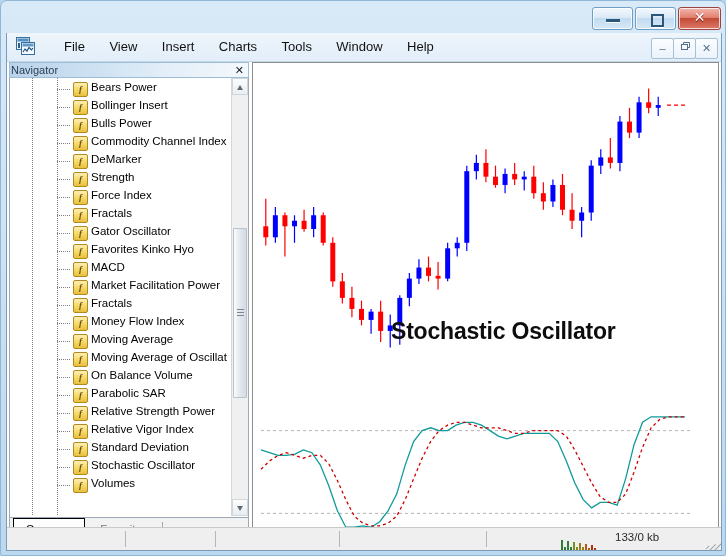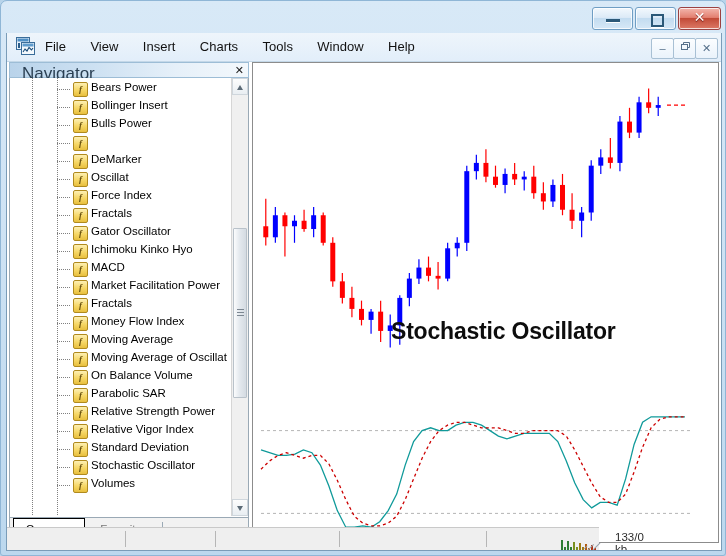--- a/index.html
+++ b/index.html
@@ -50,21 +50,21 @@
   }
   
   #menubar{
     position:absolute;left:0;top:0;width:714px;height:28px;
     background:linear-gradient(180deg,#eef5fb 0%,#e2eefa 100%);
     border-bottom:1px solid #c4d8e8;
   }
   #app-icon{
     position:absolute;left:9px;top:4px;width:20px;height:19px;
   }
-  #menu-items{position:absolute;left:28px;top:0;height:28px;}
+  #menu-items{position:absolute;left:47px;top:0;height:28px;}
   .menu-item{
     display:inline-block;height:28px;line-height:28px;
     padding:0 10px;font-size:13px;color:#111;cursor:pointer;
   }
   .mdibtn{
     position:absolute;top:5px;width:21px;height:19px;
     border:1px solid #a8c0d4;border-radius:2px;
     background:linear-gradient(180deg,#fbfdff 0%,#eaf3fb 100%);
     cursor:pointer;
   }
@@ -78,21 +78,21 @@
   
   #navigator{
     position:absolute;left:2px;top:29px;width:240px;height:481px;
   }
   #nav-header{
     position:absolute;left:0;top:0;width:240px;height:16px;
     background:linear-gradient(90deg,#b9d3ea 0%,#cde1f2 35%,#e6f0f9 70%,#f3f8fc 100%);
     border:1px solid #9dbdd6;box-sizing:border-box;
   }
   #nav-title{
-    position:absolute;left:12px;top:1px;font-size:17px;color:#2a3f52;
+    position:absolute;left:1px;top:1px;font-size:11px;color:#2a3f52;
   }
   #nav-close{
     position:absolute;right:4px;top:0px;font-size:11px;font-weight:bold;
     color:#1a1a1a;cursor:pointer;line-height:15px;
   }
   #nav-body{
     position:absolute;left:0;top:16px;width:240px;height:440px;
     background:#fff;border:1px solid #9aa9b5;border-top:none;box-sizing:border-box;
     overflow:hidden;
   }
@@ -171,21 +171,21 @@
     background:#fff;border:1px solid #8c8c8c;box-sizing:border-box;overflow:hidden;
   }
   #chart-svg{position:absolute;left:0;top:0;}
   #chart-caption{
     position:absolute;left:138px;top:250px;width:330px;
     font-size:23px;font-weight:bold;color:#0d0d0d;line-height:36px;
     letter-spacing:-0.2px;
   }
   
   #statusbar{
-    position:absolute;left:0;bottom:0;width:592px;height:22px;
+    position:absolute;left:0;bottom:0;width:714px;height:22px;
     background:#efefef;border-top:1px solid #c9c9c9;
   }
   .sb-sep{position:absolute;top:3px;width:1px;height:16px;background:#b6b6b6;}
   #sep1{left:118px;} #sep2{left:208px;} #sep3{left:332px;} #sep4{left:479px;}
   #signal{position:absolute;left:554px;top:5px;height:13px;}
   #signal span{display:inline-block;width:2px;margin-right:1px;vertical-align:bottom;}
   #kb-text{position:absolute;left:608px;top:3px;font-size:11.5px;color:#2a2a2a;}
   #grip{position:absolute;right:2px;bottom:1px;width:14px;height:14px;}
   #grip i{position:absolute;background:#9aa3ab;height:1px;transform:rotate(-45deg);}
 </style>
@@ -263,50 +263,51 @@
               <div class="tree-label">Bollinger Insert</div>
             </div>
             <div class="tree-row" style="top: 38px;">
               <div class="tee"></div>
               <div class="fx">f</div>
               <div class="tree-label">Bulls Power</div>
             </div>
             <div class="tree-row" style="top: 56px;">
               <div class="tee"></div>
               <div class="fx">f</div>
+              <div class="tree-label">Commodity Channel Index</div>
             </div>
             <div class="tree-row" style="top: 74px;">
               <div class="tee"></div>
               <div class="fx">f</div>
               <div class="tree-label">DeMarker</div>
             </div>
             <div class="tree-row" style="top: 92px;">
               <div class="tee"></div>
               <div class="fx">f</div>
-              <div class="tree-label">Oscillat</div>
+              <div class="tree-label">Strength</div>
             </div>
             <div class="tree-row" style="top: 110px;">
               <div class="tee"></div>
               <div class="fx">f</div>
               <div class="tree-label">Force Index</div>
             </div>
             <div class="tree-row" style="top: 128px;">
               <div class="tee"></div>
               <div class="fx">f</div>
               <div class="tree-label">Fractals</div>
             </div>
             <div class="tree-row" style="top: 146px;">
               <div class="tee"></div>
               <div class="fx">f</div>
               <div class="tree-label">Gator Oscillator</div>
             </div>
             <div class="tree-row" style="top: 164px;">
               <div class="tee"></div>
               <div class="fx">f</div>
-              <div class="tree-label">Ichimoku Kinko Hyo</div>
+              <div class="tree-label">Favorites Kinko Hyo</div>
             </div>
             <div class="tree-row" style="top: 182px;">
               <div class="tee"></div>
               <div class="fx">f</div>
               <div class="tree-label">MACD</div>
             </div>
             <div class="tree-row" style="top: 200px;">
               <div class="tee"></div>
               <div class="fx">f</div>
               <div class="tree-label">Market Facilitation Power</div>

